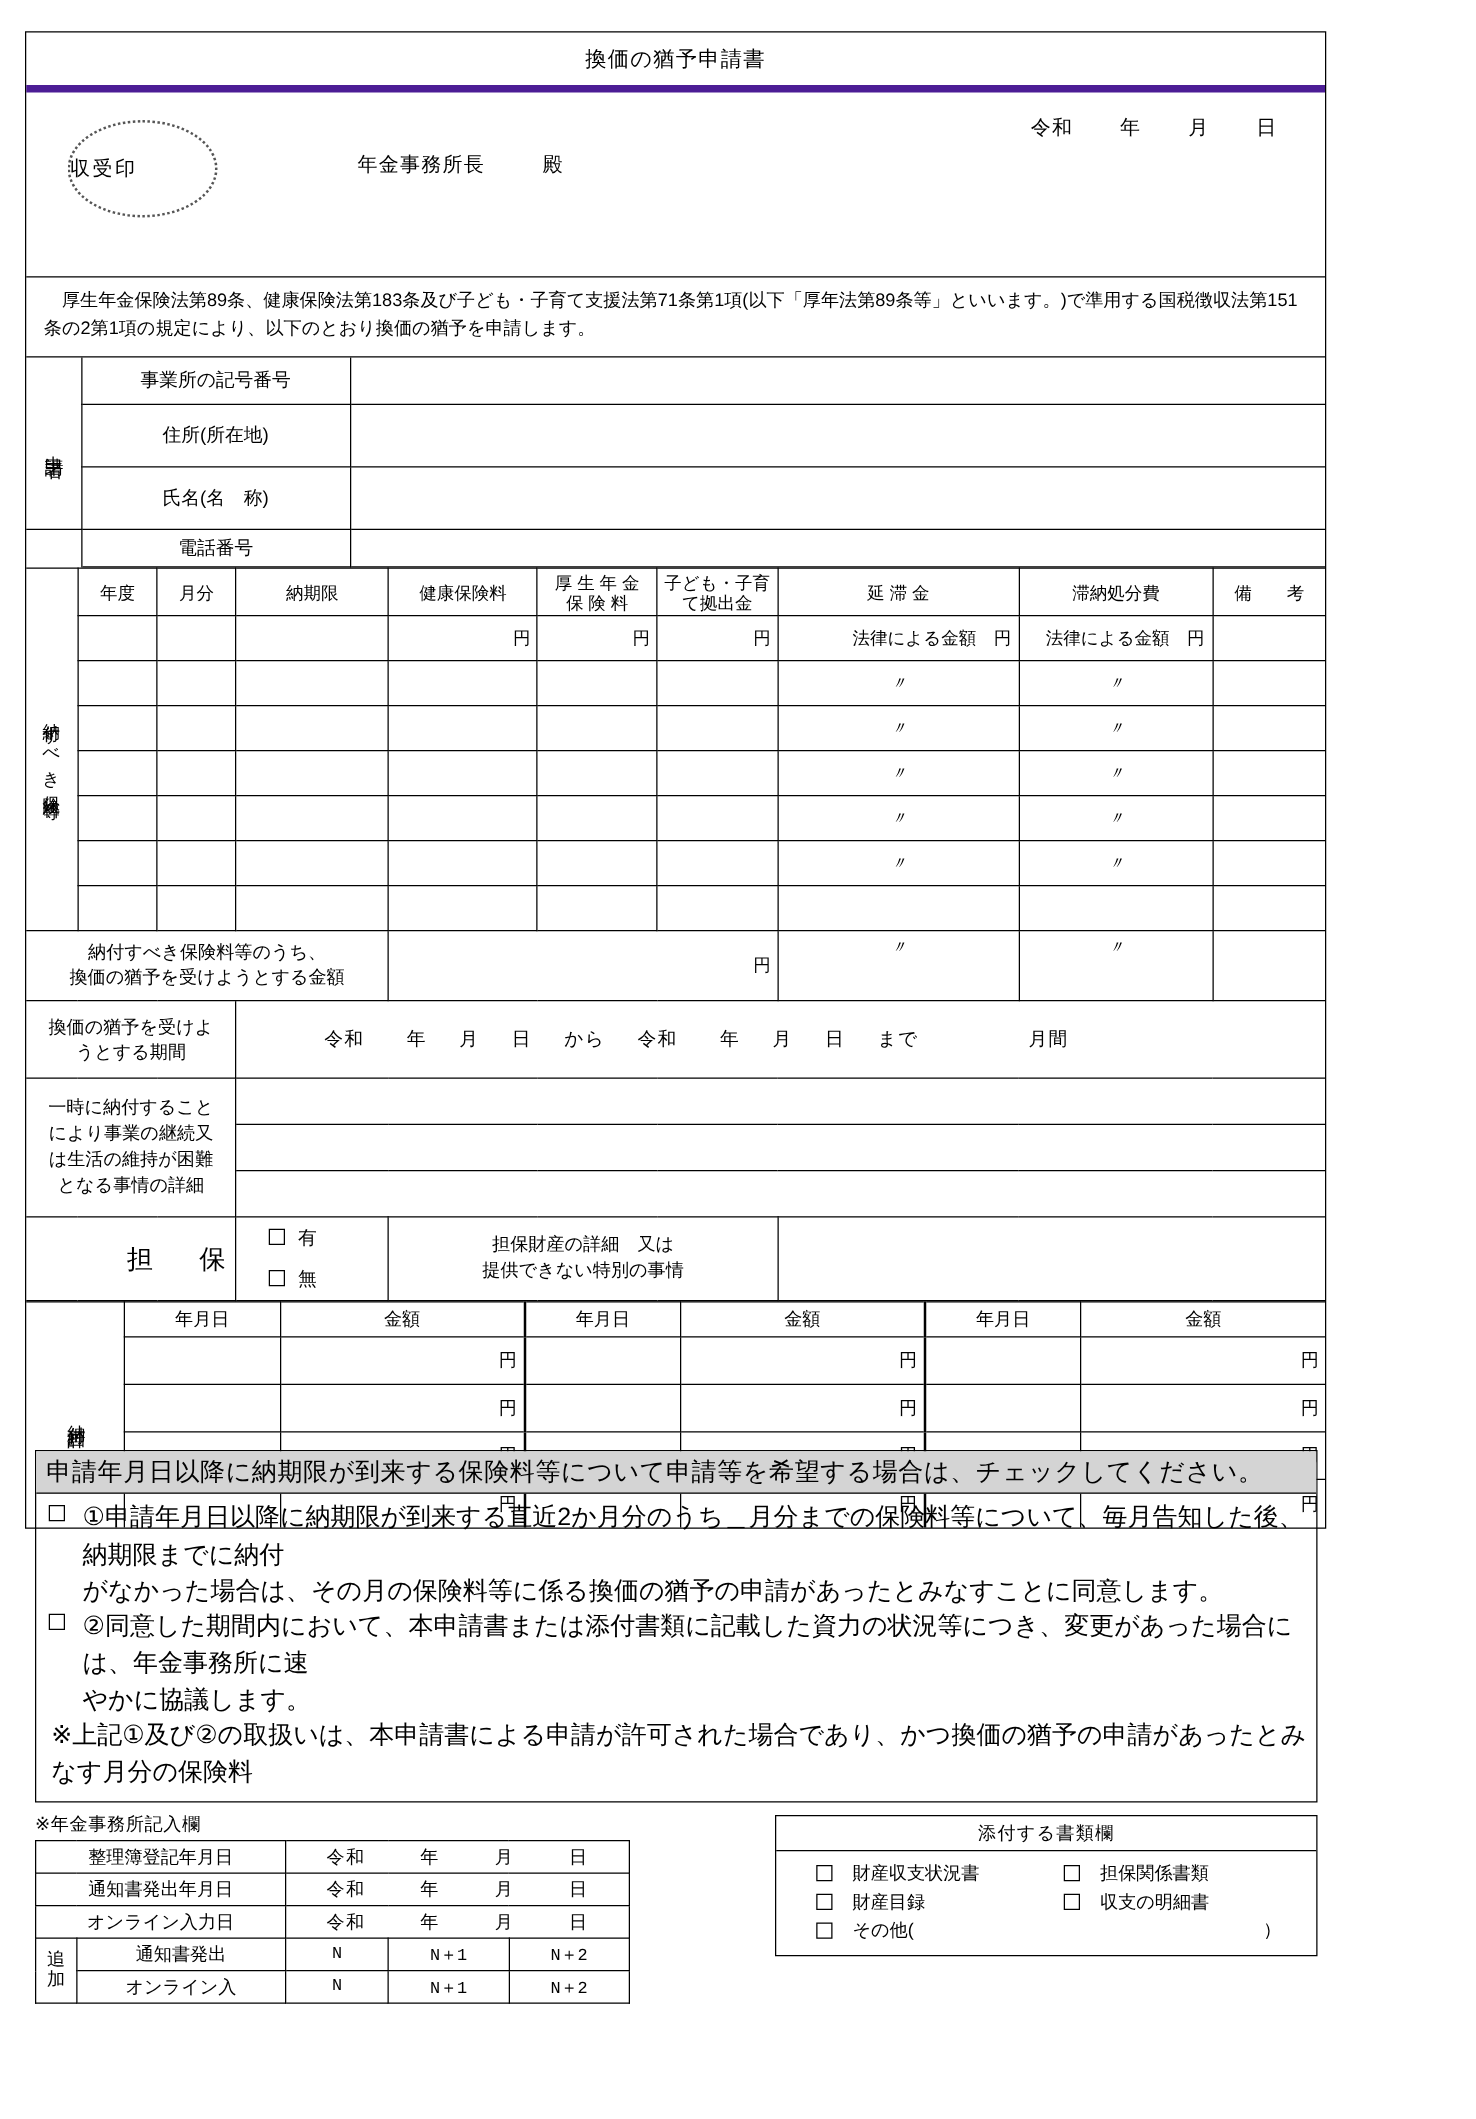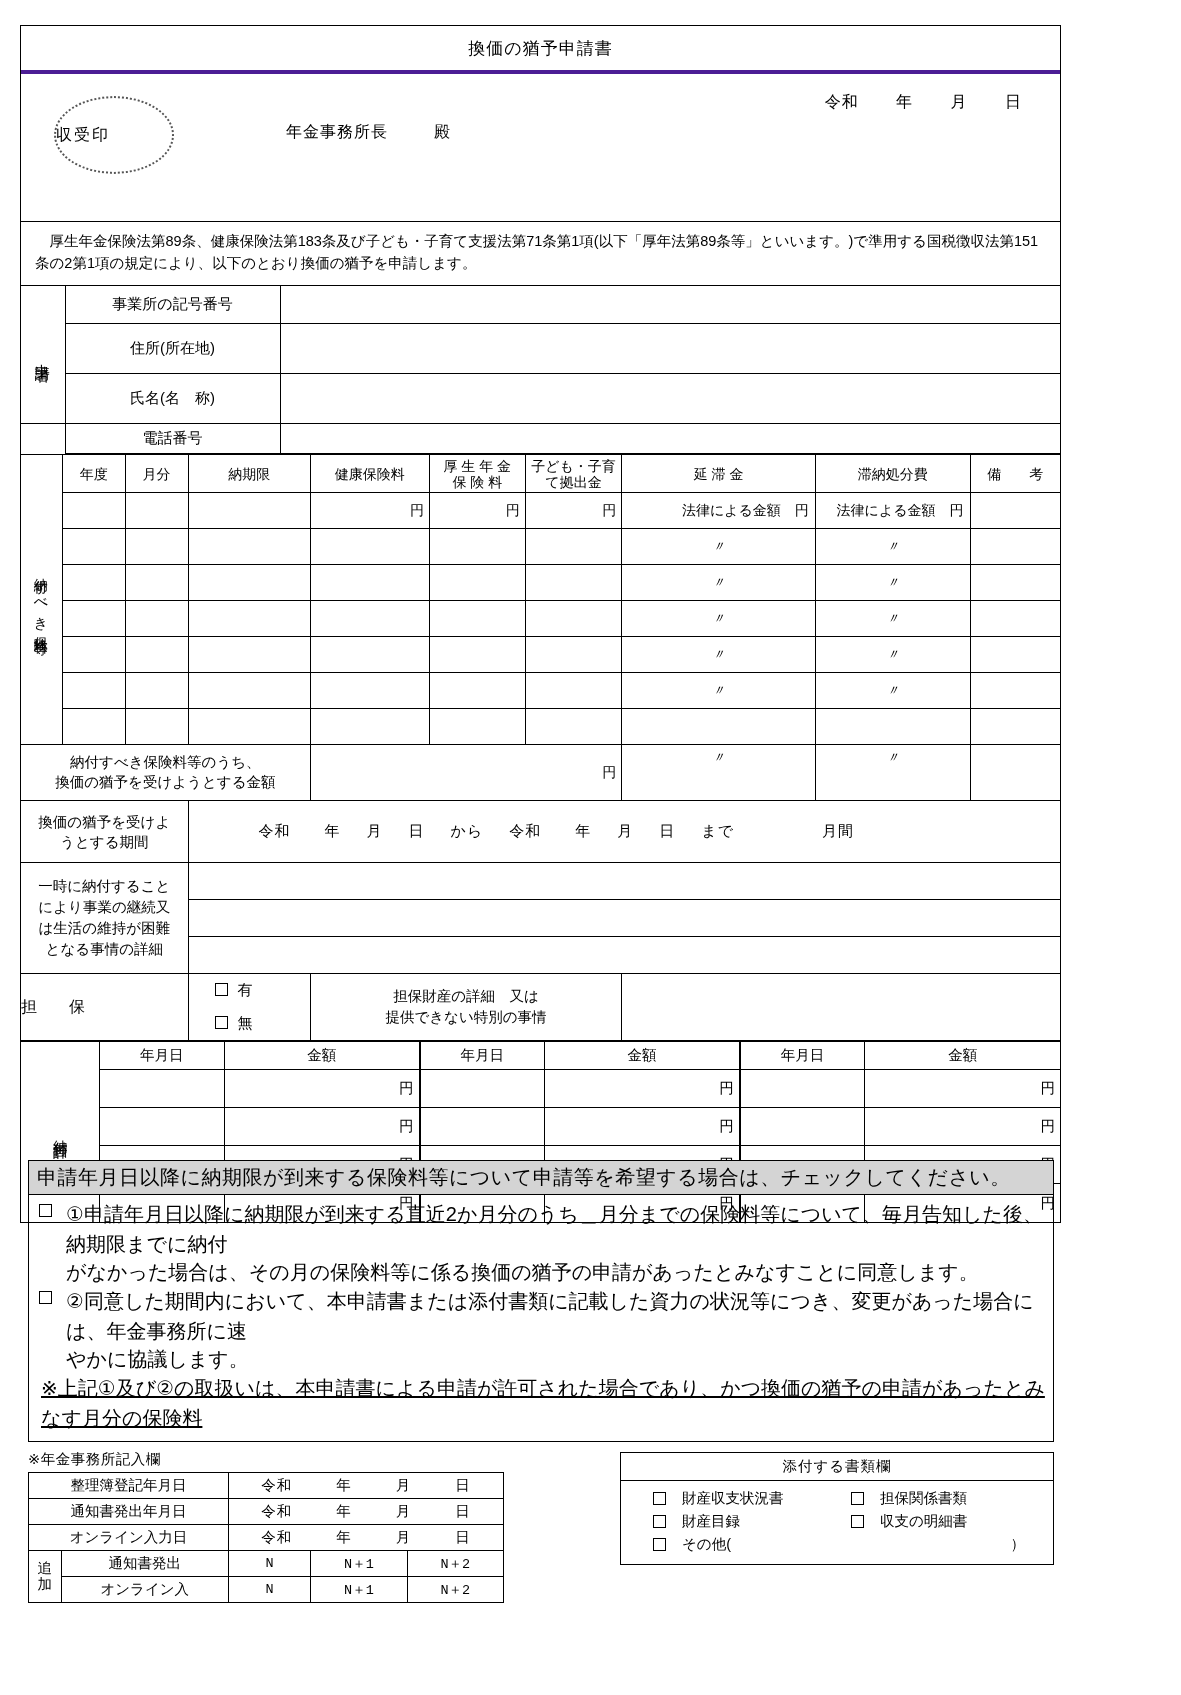--- a/index.html
+++ b/index.html
@@ -40,21 +40,21 @@
   #frame {
     position: absolute;
     left: 20px; top: 25px;
     width: 1041px;
     border: 1px solid #000;
   }
 
   
   #title-band {
     height: 48px;
-    border-bottom: 4px solid #4c1d95;
+    border-bottom: 6px solid #4c1d95;
     display: flex; align-items: center; justify-content: center;
     font-size: 17px;
     letter-spacing: 1px;
   }
 
   
   #addr-block {
     position: relative;
     height: 148px;
     border-bottom: 1px solid #000;
@@ -124,21 +124,21 @@
   .period-label { text-align: center; line-height: 1.4; font-size: 14.5px; padding: 4px 6px; }
   .period-val { font-size: 15px; letter-spacing: 1px; padding-left: 70px; }
   .sp1 { display:inline-block; width: 34px; }
   .sp2 { display:inline-block; width: 26px; }
   .sp3 { display:inline-block; width: 88px; }
 
   
   .circ-label { text-align: center; line-height: 1.45; font-size: 14.5px; padding: 2px 4px; }
 
   
-  .tanpo-label { text-align: left; letter-spacing: 8px; font-size: 16px; }
+  .tanpo-label { text-align: right; letter-spacing: 8px; font-size: 21px; }
   .chk {
     display: inline-block; width: 13px; height: 13px;
     border: 1px solid #000; vertical-align: -1px; margin-right: 10px;
     background: #fff;
   }
   .tanpo-opt { padding: 7px 0 7px 26px; font-size: 15px; }
   .tanpo-detail { text-align: center; line-height: 1.45; font-size: 14.5px; }
 
   
   #plan { width: 100%; border: none; font-size: 14.5px; }
@@ -165,21 +165,21 @@
     letter-spacing: 0.5px;
   }
   #consent-body { padding: 4px 8px 8px 8px; }
   .cline { display: flex; align-items: flex-start; line-height: 1.5; }
   .cline .cbx {
     flex: 0 0 auto; width: 13px; height: 13px;
     border: 1px solid #000; margin: 5px 14px 0 2px;
   }
   .cline .ctxt { flex: 1 1 auto; }
   .cont-indent { padding-left: 29px; }
-  .note-line { line-height: 1.5; padding-left: 4px; text-decoration: underline; }
+  .note-line { line-height: 1.5; padding-left: 4px; }
   .note-indent { padding-left: 20px; }
 
   
   #admin {
     position: absolute; left: 28px; top: 1450px;
     font-size: 14.5px;
   }
   #admin-title { margin-bottom: 3px; letter-spacing: 0.5px; }
   #admin table { font-size: 14.5px; }
   #admin td { height: 26px; padding: 0 4px; }

